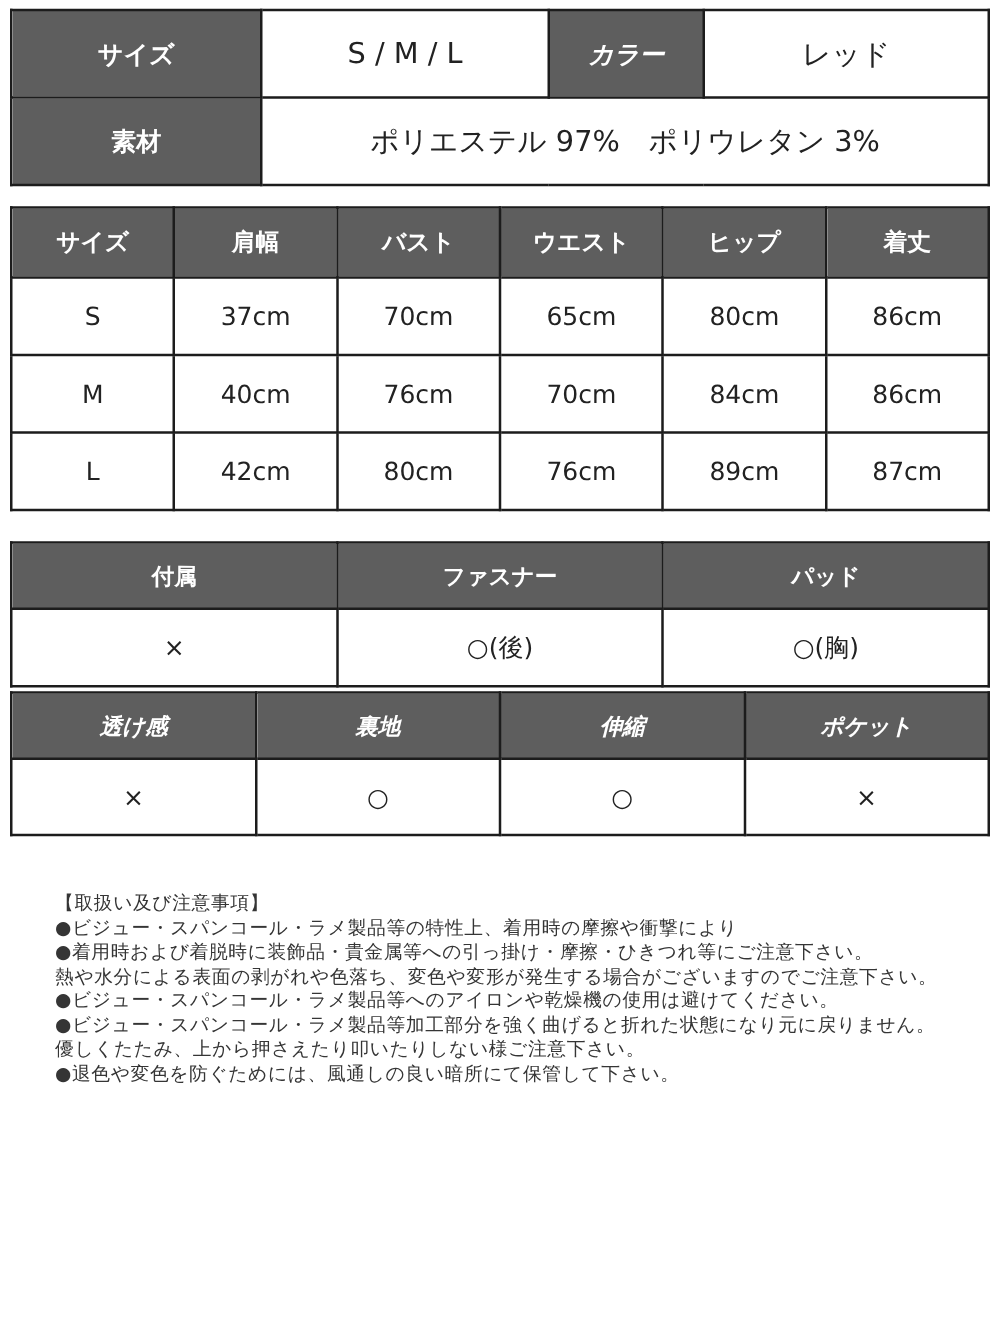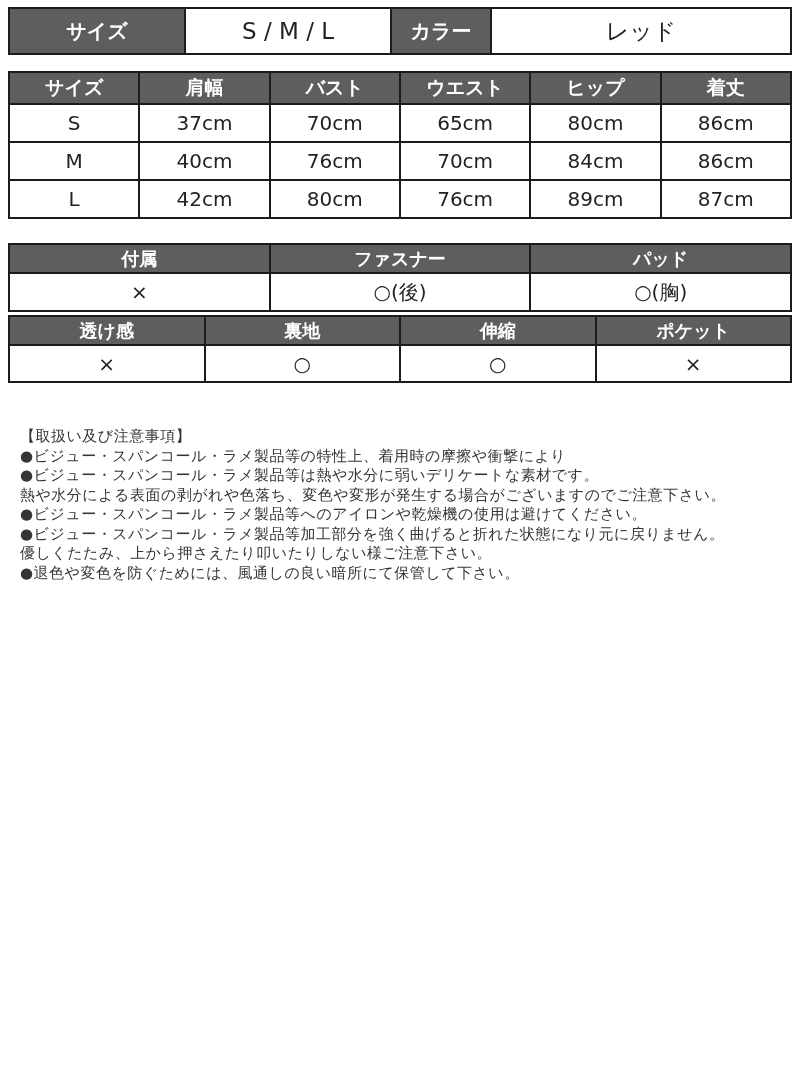--- a/index.html
+++ b/index.html
@@ -20,71 +20,75 @@
   }
   table.t {
     border-collapse: collapse;
     width: 784px;
     table-layout: fixed;
   }
   table.t td {
     border: 2px solid #1c1c1c;
     text-align: center;
     vertical-align: middle;
-    padding: 0;
+    padding: 12px;
     overflow: hidden;
     white-space: nowrap;
   }
   .hd {
     background: #5e5e5e;
     color: #ffffff;
     font-weight: bold;
   }
   
   .t1 { margin-bottom: 16px; }
   .t1 td { height: 44px; font-size: 23px; }
   .t1 td.hd { font-size: 20px; }
   .t1 .c-label { width: 174px; }
   .t1 .c-sml   { width: 204px; }
-  .t1 .c-color { width: 98px; }
+  .t1 .c-color { width: 98px; font-style: italic; }
   
   .t2 { margin-bottom: 12px; }
   .t2 td.hd { height: 30px; font-size: 19px; }
   .t2 td { height: 36px; font-size: 20px; }
   
   .t3 { margin-bottom: 3px; margin-top: 24px; }
   .t3 td.hd { height: 27px; font-size: 18px; }
   .t3 td { height: 36px; font-size: 20px; }
   
   .t4 { margin-bottom: 44px; }
   .t4 td.hd { height: 27px; font-size: 18px; }
-  .t4 td { height: 35px; font-size: 20px; }
+  .t4 td { height: 35px; font-size: 20px; font-style: italic; }
   
   .notes {
-    margin-left: 12px;
+    margin-left: 36px;
     margin-right: 10px;
     font-size: 15px;
     line-height: 19.5px;
     color: #353535;
     letter-spacing: 0.5px;
   }
   .notes div { white-space: nowrap; }
 </style>
 </head>
 <body>
 
 <div class="page">
 
   <table class="t t1">
     <tbody>
         <tr>
       <td class="hd c-label">サイズ</td>
       <td class="c-sml">S / M / L</td>
       <td class="hd c-color">カラー</td>
       <td>レッド</td>
+    </tr>
+    <tr>
+      <td class="hd">素材</td>
+      <td colspan="3">ポリエステル 97%　ポリウレタン 3%</td>
     </tr>
   </tbody>
     </table>
 
   <table class="t t2">
     <tbody>
         <tr>
       <td class="hd">サイズ</td>
       <td class="hd">肩幅</td>
       <td class="hd">バスト</td>
@@ -147,21 +151,21 @@
       <td>○</td>
       <td>○</td>
       <td>×</td>
     </tr>
   </tbody>
     </table>
 
   <div class="notes">
     <div>【取扱い及び注意事項】</div>
     <div>●ビジュー・スパンコール・ラメ製品等の特性上、着用時の摩擦や衝撃により</div>
-    <div>●ビジュー・スパンコール・ラメ製品等は熱や水分に弱いデリケートな素材です。</div>
+    <div>●着用時および着脱時に装飾品・貴金属等への引っ掛け・摩擦・ひきつれ等にご注意下さい。</div>
     <div>熱や水分による表面の剥がれや色落ち、変色や変形が発生する場合がございますのでご注意下さい。</div>
     <div>●ビジュー・スパンコール・ラメ製品等へのアイロンや乾燥機の使用は避けてください。</div>
     <div>●ビジュー・スパンコール・ラメ製品等加工部分を強く曲げると折れた状態になり元に戻りません。</div>
     <div>優しくたたみ、上から押さえたり叩いたりしない様ご注意下さい。</div>
     <div>●退色や変色を防ぐためには、風通しの良い暗所にて保管して下さい。</div>
   </div>
 
 </div>
 
 </body></html>

